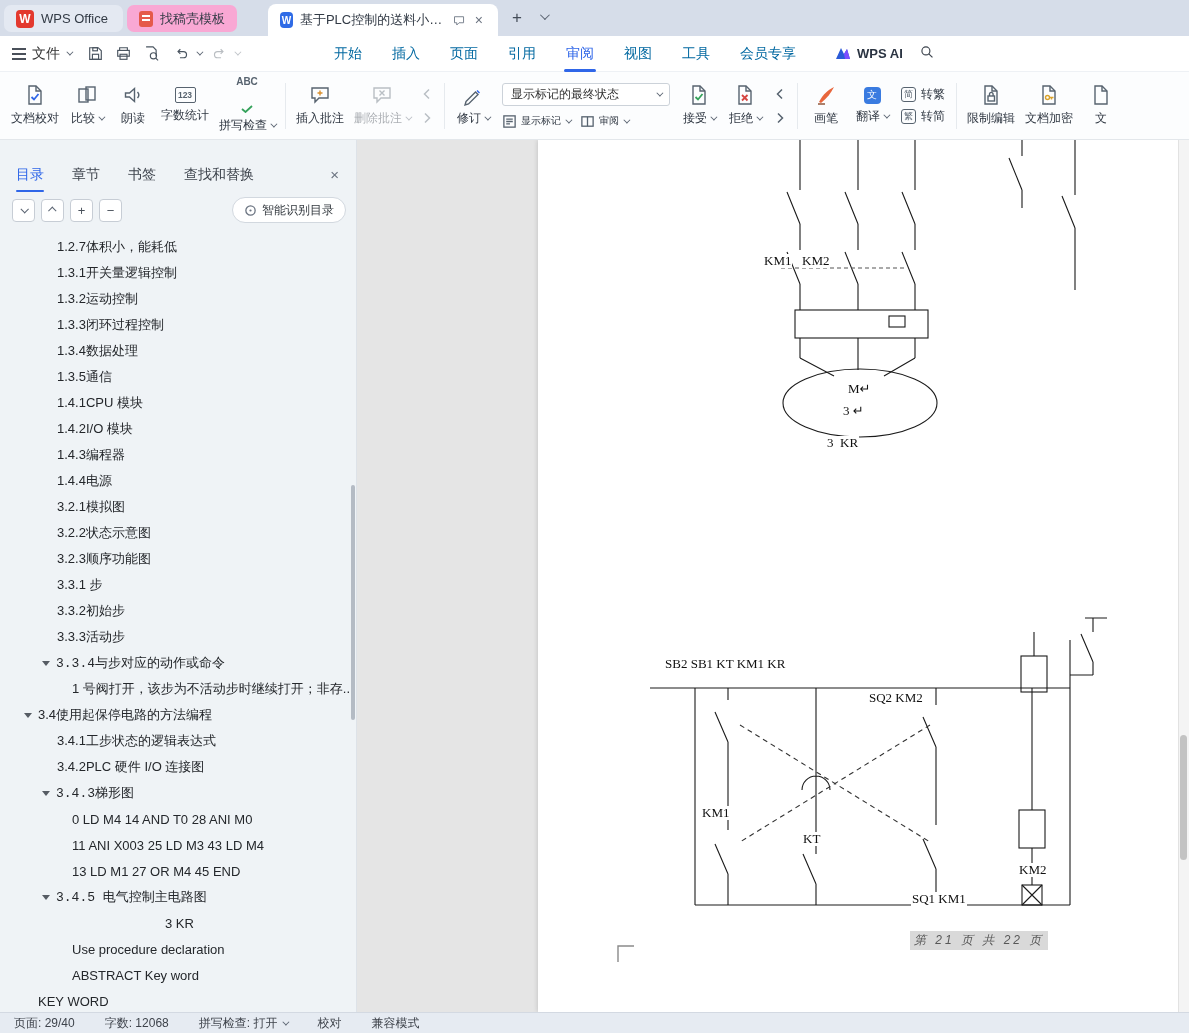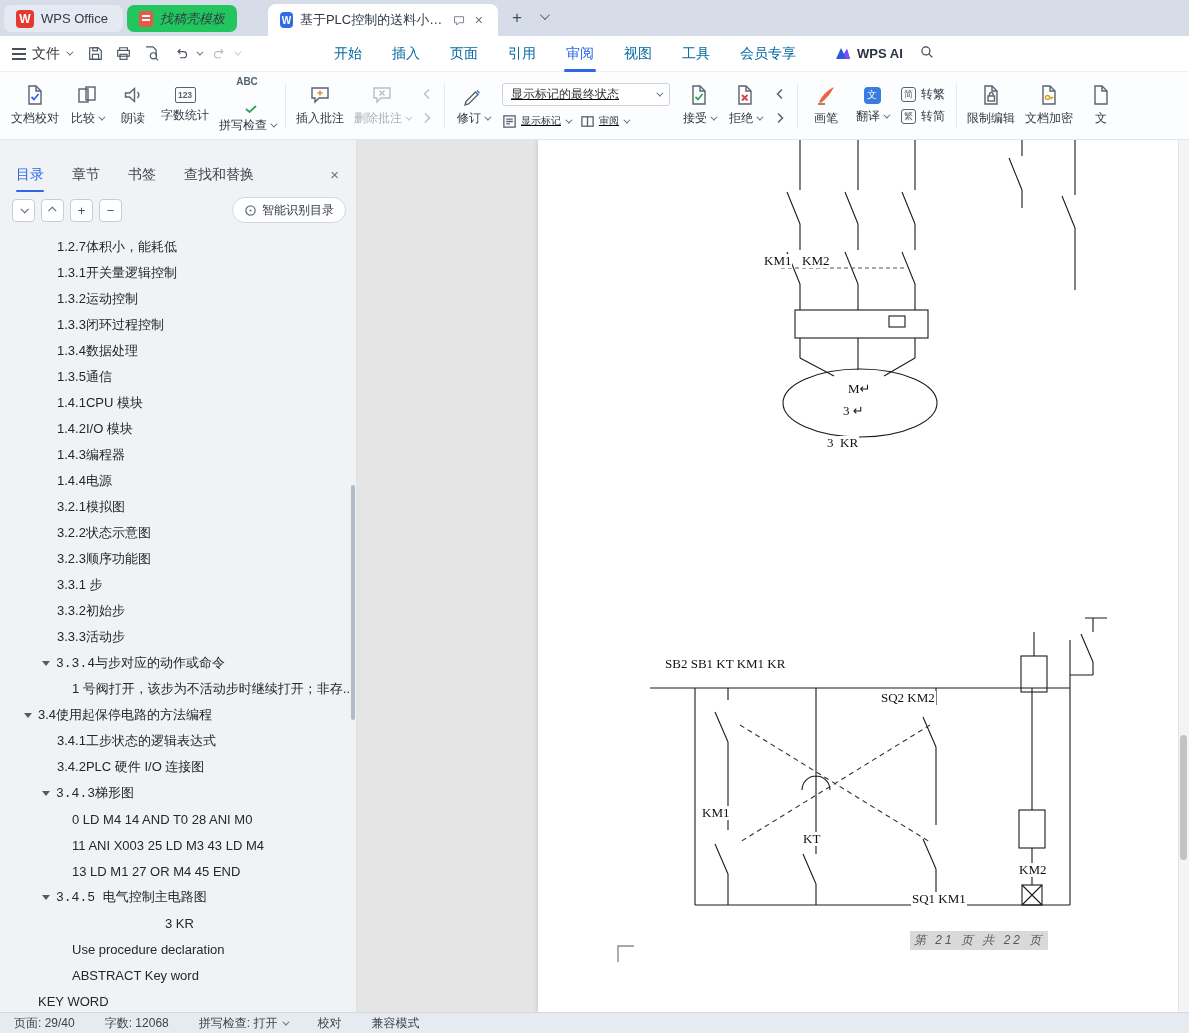--- a/index.html
+++ b/index.html
@@ -4,21 +4,21 @@
 <style>
   * { margin:0; padding:0; box-sizing:border-box; }
   html,body { width:1189px; height:1033px; overflow:hidden;
     font-family:"Liberation Sans", sans-serif; background:#fff; position:relative; }
 
   
   #tabbar { position:absolute; left:0; top:0; width:1189px; height:36px; background:#d6dde9; }
   .tab { position:absolute; top:5px; height:27px; display:flex; align-items:center; gap:7px;
     padding:0 12px; border-radius:7px; font-size:13px; color:#323a45; cursor:default; }
   .tab.home { left:4px; width:119px; background:#e4e9f2; }
-  .tab.t2 { left:127px; width:110px; background:#22c55e;font-style:italic; }
+  .tab.t2 { left:127px; width:110px; background:#f9a8d4; }
   .tab.active { left:268px; top:4px; height:32px; width:230px; background:#ffffff;
     border-radius:8px 8px 0 0; }
   .tab .ttl { white-space:nowrap; overflow:hidden; text-overflow:ellipsis; max-width:150px; }
   .wlogo { width:18px; height:18px; border-radius:4px; background:#e3392e; color:#fff;
     font-weight:bold; font-size:12px; display:flex; align-items:center; justify-content:center; }
   .wlogo.blue { background:#2f6be6; width:16px; height:16px; font-size:10px; }
   .reddoc { width:14px; height:16px; border-radius:3px; background:#e5594a; position:relative; }
   .reddoc::after { content:""; position:absolute; left:3px; top:4px; width:8px; height:2px;
     background:#fff; box-shadow:0 4px 0 #fff; }
   .xbtn { color:#6b7380; font-size:14px; line-height:1; padding:2px 3px; border-radius:3px; }
@@ -54,21 +54,21 @@
   .rbtn { display:flex; flex-direction:column; align-items:center; justify-content:center;
     gap:4px; min-width:46px; height:60px; padding:2px 5px; border-radius:4px; }
   .rlabelrow { display:flex; align-items:center; gap:3px; }
   .rlabel { font-size:12px; color:#2f3742; white-space:nowrap; }
   .ric { width:22px; height:22px; stroke:#57636f; fill:none; stroke-width:1.4; }
   .rdivider { width:1px; height:46px; background:#e6eaee; margin:0 5px; flex:none; }
   .disabled { opacity:.4; }
   .rcol { display:flex; flex-direction:column; justify-content:center; gap:4px; margin:0 2px; }
   .rsmallicon { width:20px; height:20px; display:flex; align-items:center; justify-content:center; }
   .rsmallicon svg { width:14px; height:14px; stroke:#57636f; fill:none; stroke-width:1.5; }
-  .markupcol { display:flex; flex-direction:column; gap:8px; margin:0 6px;text-decoration:underline; }
+  .markupcol { display:flex; flex-direction:column; gap:8px; margin:0 6px; }
   .mkdropdown { width:168px; height:23px; border:1px solid #ccd2d9; border-radius:3px;
     display:flex; align-items:center; justify-content:space-between; padding:0 8px;
     font-size:12px; color:#333; background:#fff; }
   .mkrow { display:flex; gap:10px; }
   .mksmall { display:flex; align-items:center; gap:4px; font-size:10px; color:#2f3742; }
   .mksmall svg { width:15px; height:15px; stroke:#57636f; fill:none; stroke-width:1.4; }
   .numbox { width:21px; height:16px; border:1.4px solid #57636f; border-radius:2px;
     font-size:8.5px; font-weight:bold; color:#57636f; display:flex; align-items:center; justify-content:center; }
   .abctxt { font-size:10px; font-weight:bold; color:#57636f; line-height:1; }
   .convcol { display:flex; flex-direction:column; gap:5px; margin:0 6px; }
@@ -257,21 +257,21 @@
         <span class="rlabel">朗读</span>
       </span>
   </div>
   <div class="rbtn">
     <span class="numbox">123</span>
     <span class="rlabelrow">
         <span class="rlabel">字数统计</span>
       </span>
   </div>
   <div class="rbtn">
-    <span style="display:flex;flex-direction:column;align-items:flex-end;gap:18px;">
+    <span style="display:flex;flex-direction:column;align-items:center;gap:18px;">
       <span class="abctxt">ABC</span>
       <svg width="14" height="8" viewBox="0 0 14 8" style="stroke:#35a25b;fill:none;stroke-width:1.8">
           <path d="M2 4 l3.5 3 L12 1"></path>
         </svg>
     </span>
     <span class="rlabelrow">
         <span class="rlabel">拼写检查</span>
         <span class="chev small"></span>
       </span>
   </div>
@@ -617,21 +617,21 @@
         <path d="M96 806 H80 V822" stroke="#8a8a8a" stroke-width="1.4"></path>
       </svg>
 
       <div class="dlabel" style="left:225px; top:114px;">KM1</div>
       <div class="dlabel" style="left:263px; top:114px;">KM2</div>
       <div class="dlabel" style="left:309px; top:242px; background:transparent;">M↵</div>
       <div class="dlabel" style="left:304px; top:264px; background:transparent;">3 ↵</div>
       <div class="dlabel" style="left:288px; top:296px;">3  KR</div>
 
       <div class="dlabel" style="left:126px; top:517px;">SB2 SB1 KT KM1 KR</div>
-      <div class="dlabel" style="left:342px; top:551px;font-family:Liberation Serif, serif;">SQ2 KM2</div>
+      <div class="dlabel" style="left:330px; top:551px;font-family:Liberation Serif, serif;">SQ2 KM2</div>
       <div class="dlabel" style="left:163px; top:666px;">KM1</div>
       <div class="dlabel" style="left:264px; top:692px;">KT</div>
       <div class="dlabel" style="left:480px; top:723px;">KM2</div>
       <div class="dlabel" style="left:373px; top:752px;">SQ1 KM1</div>
 
       <div id="footer-field">第 21 页 共 22 页</div>
     </div>
 
     <div id="doc-scroll">
       <div id="doc-thumb"></div>

